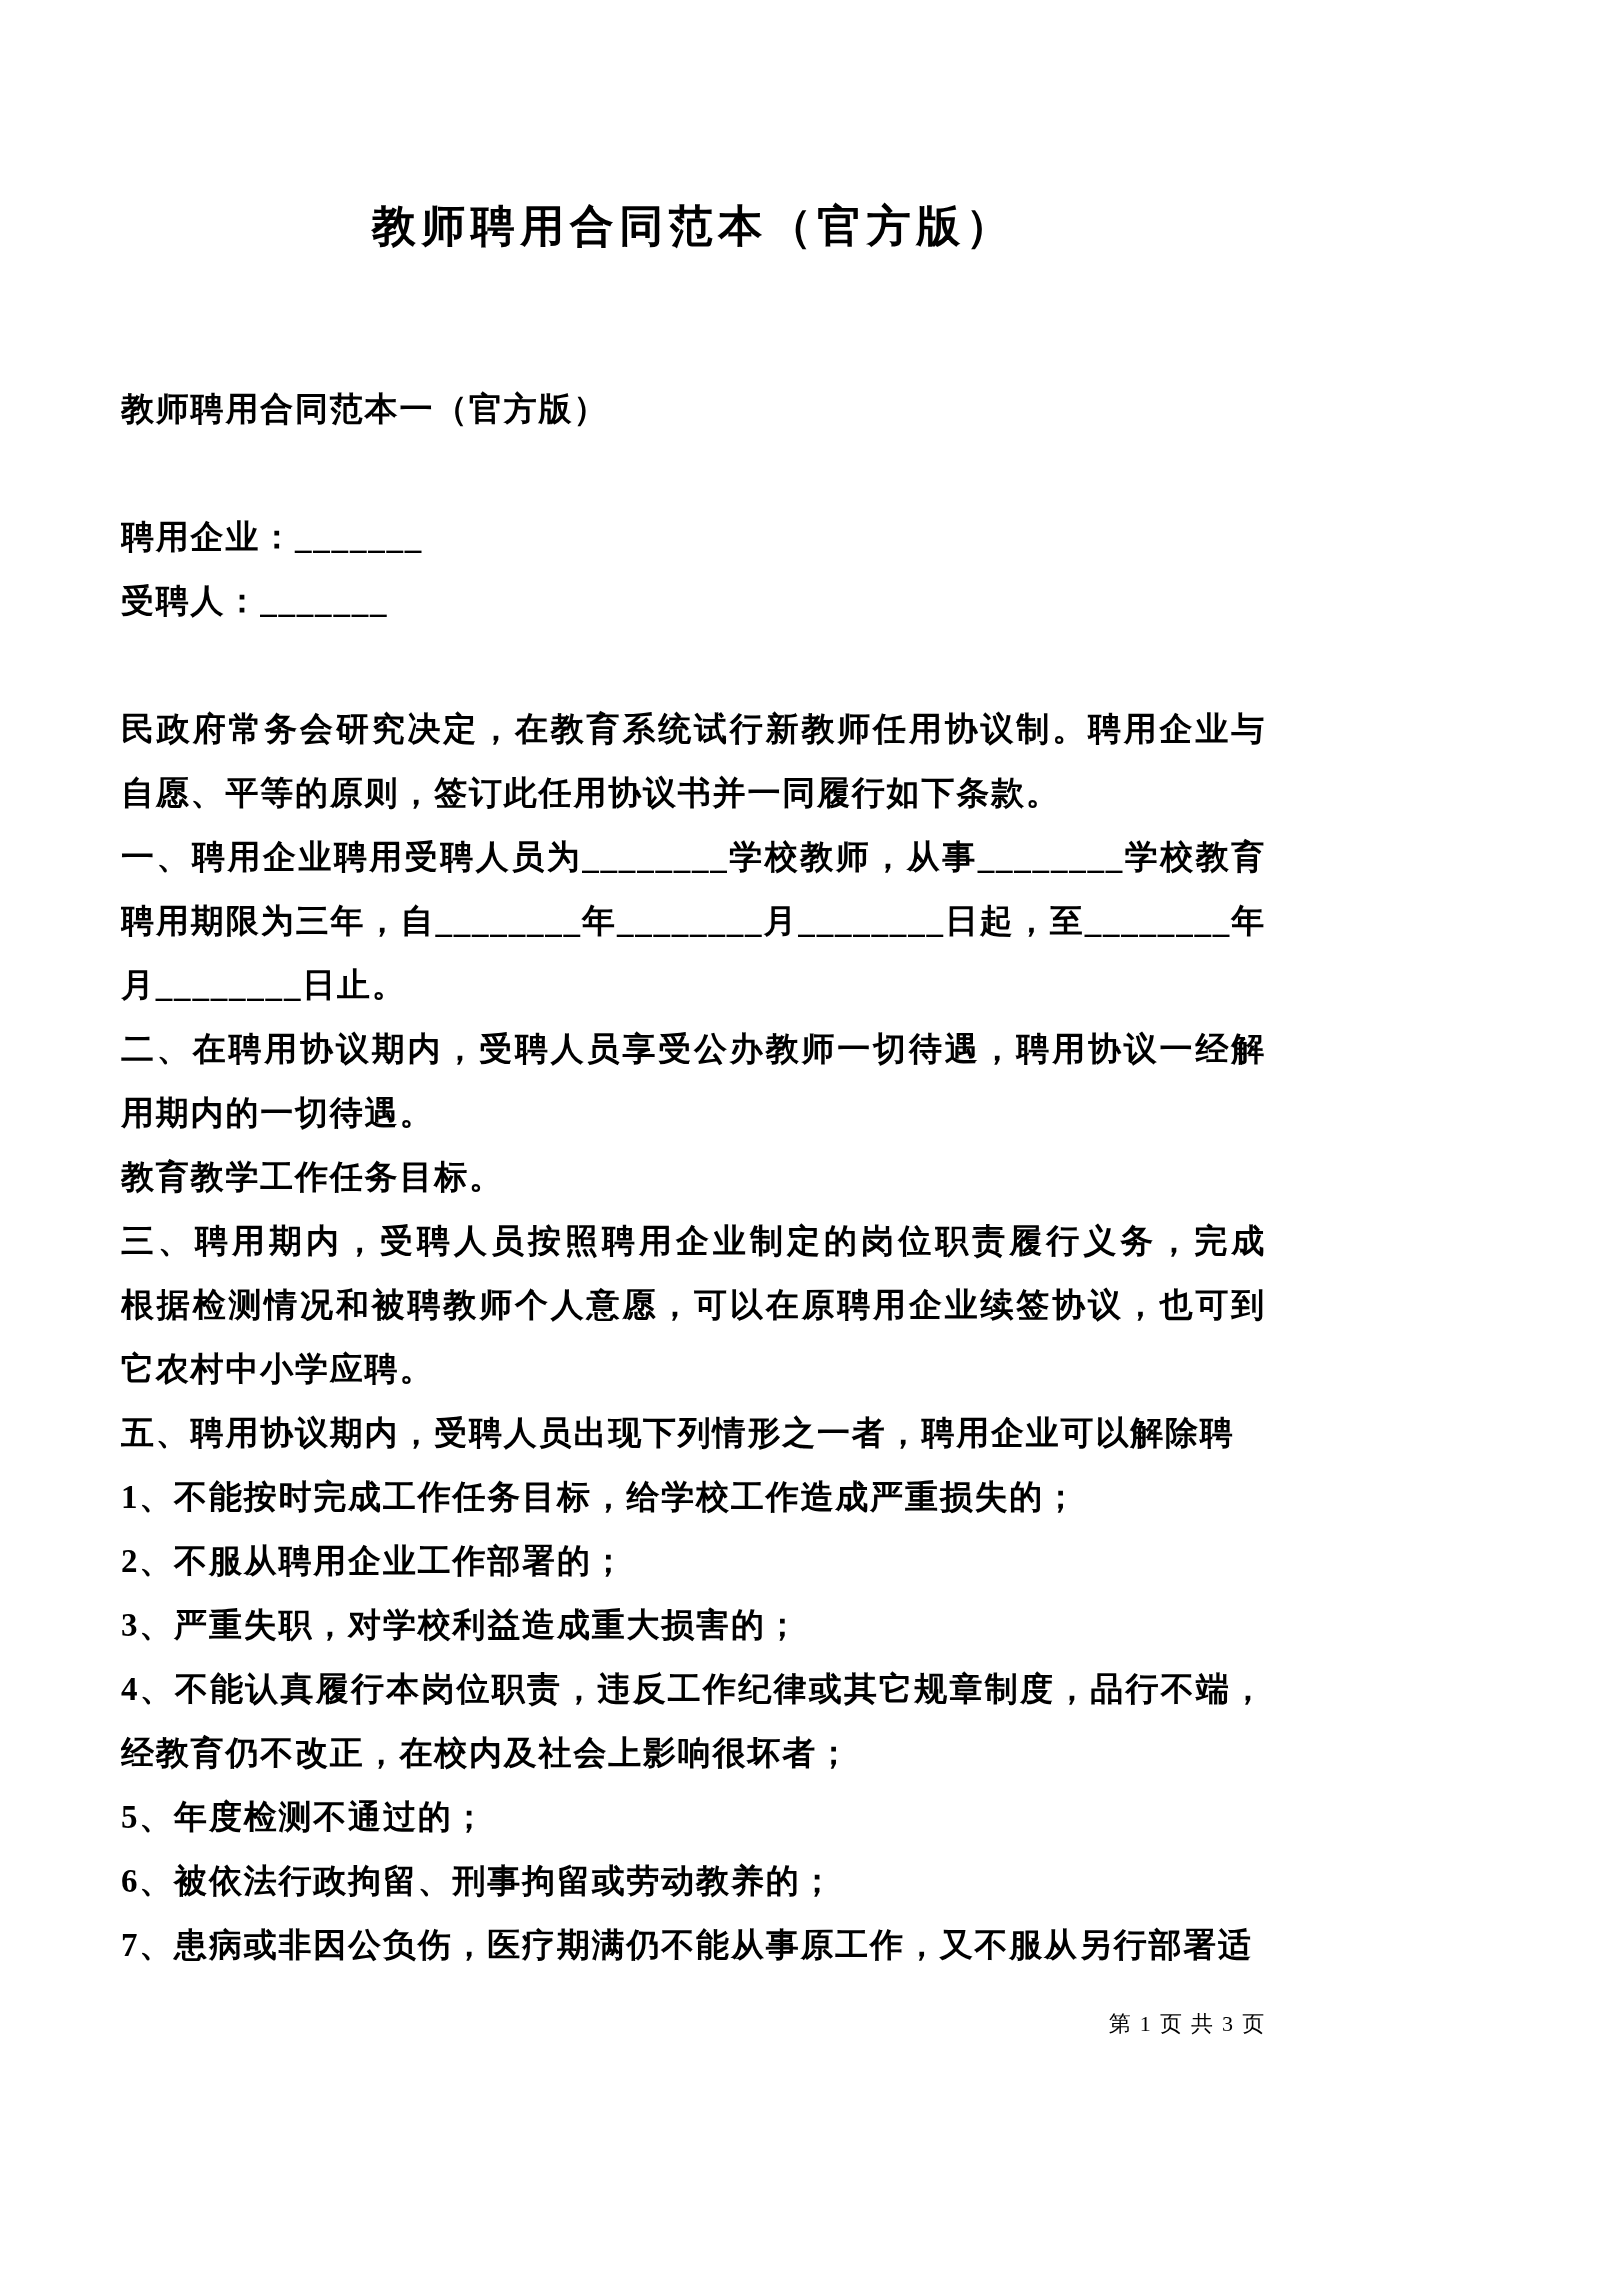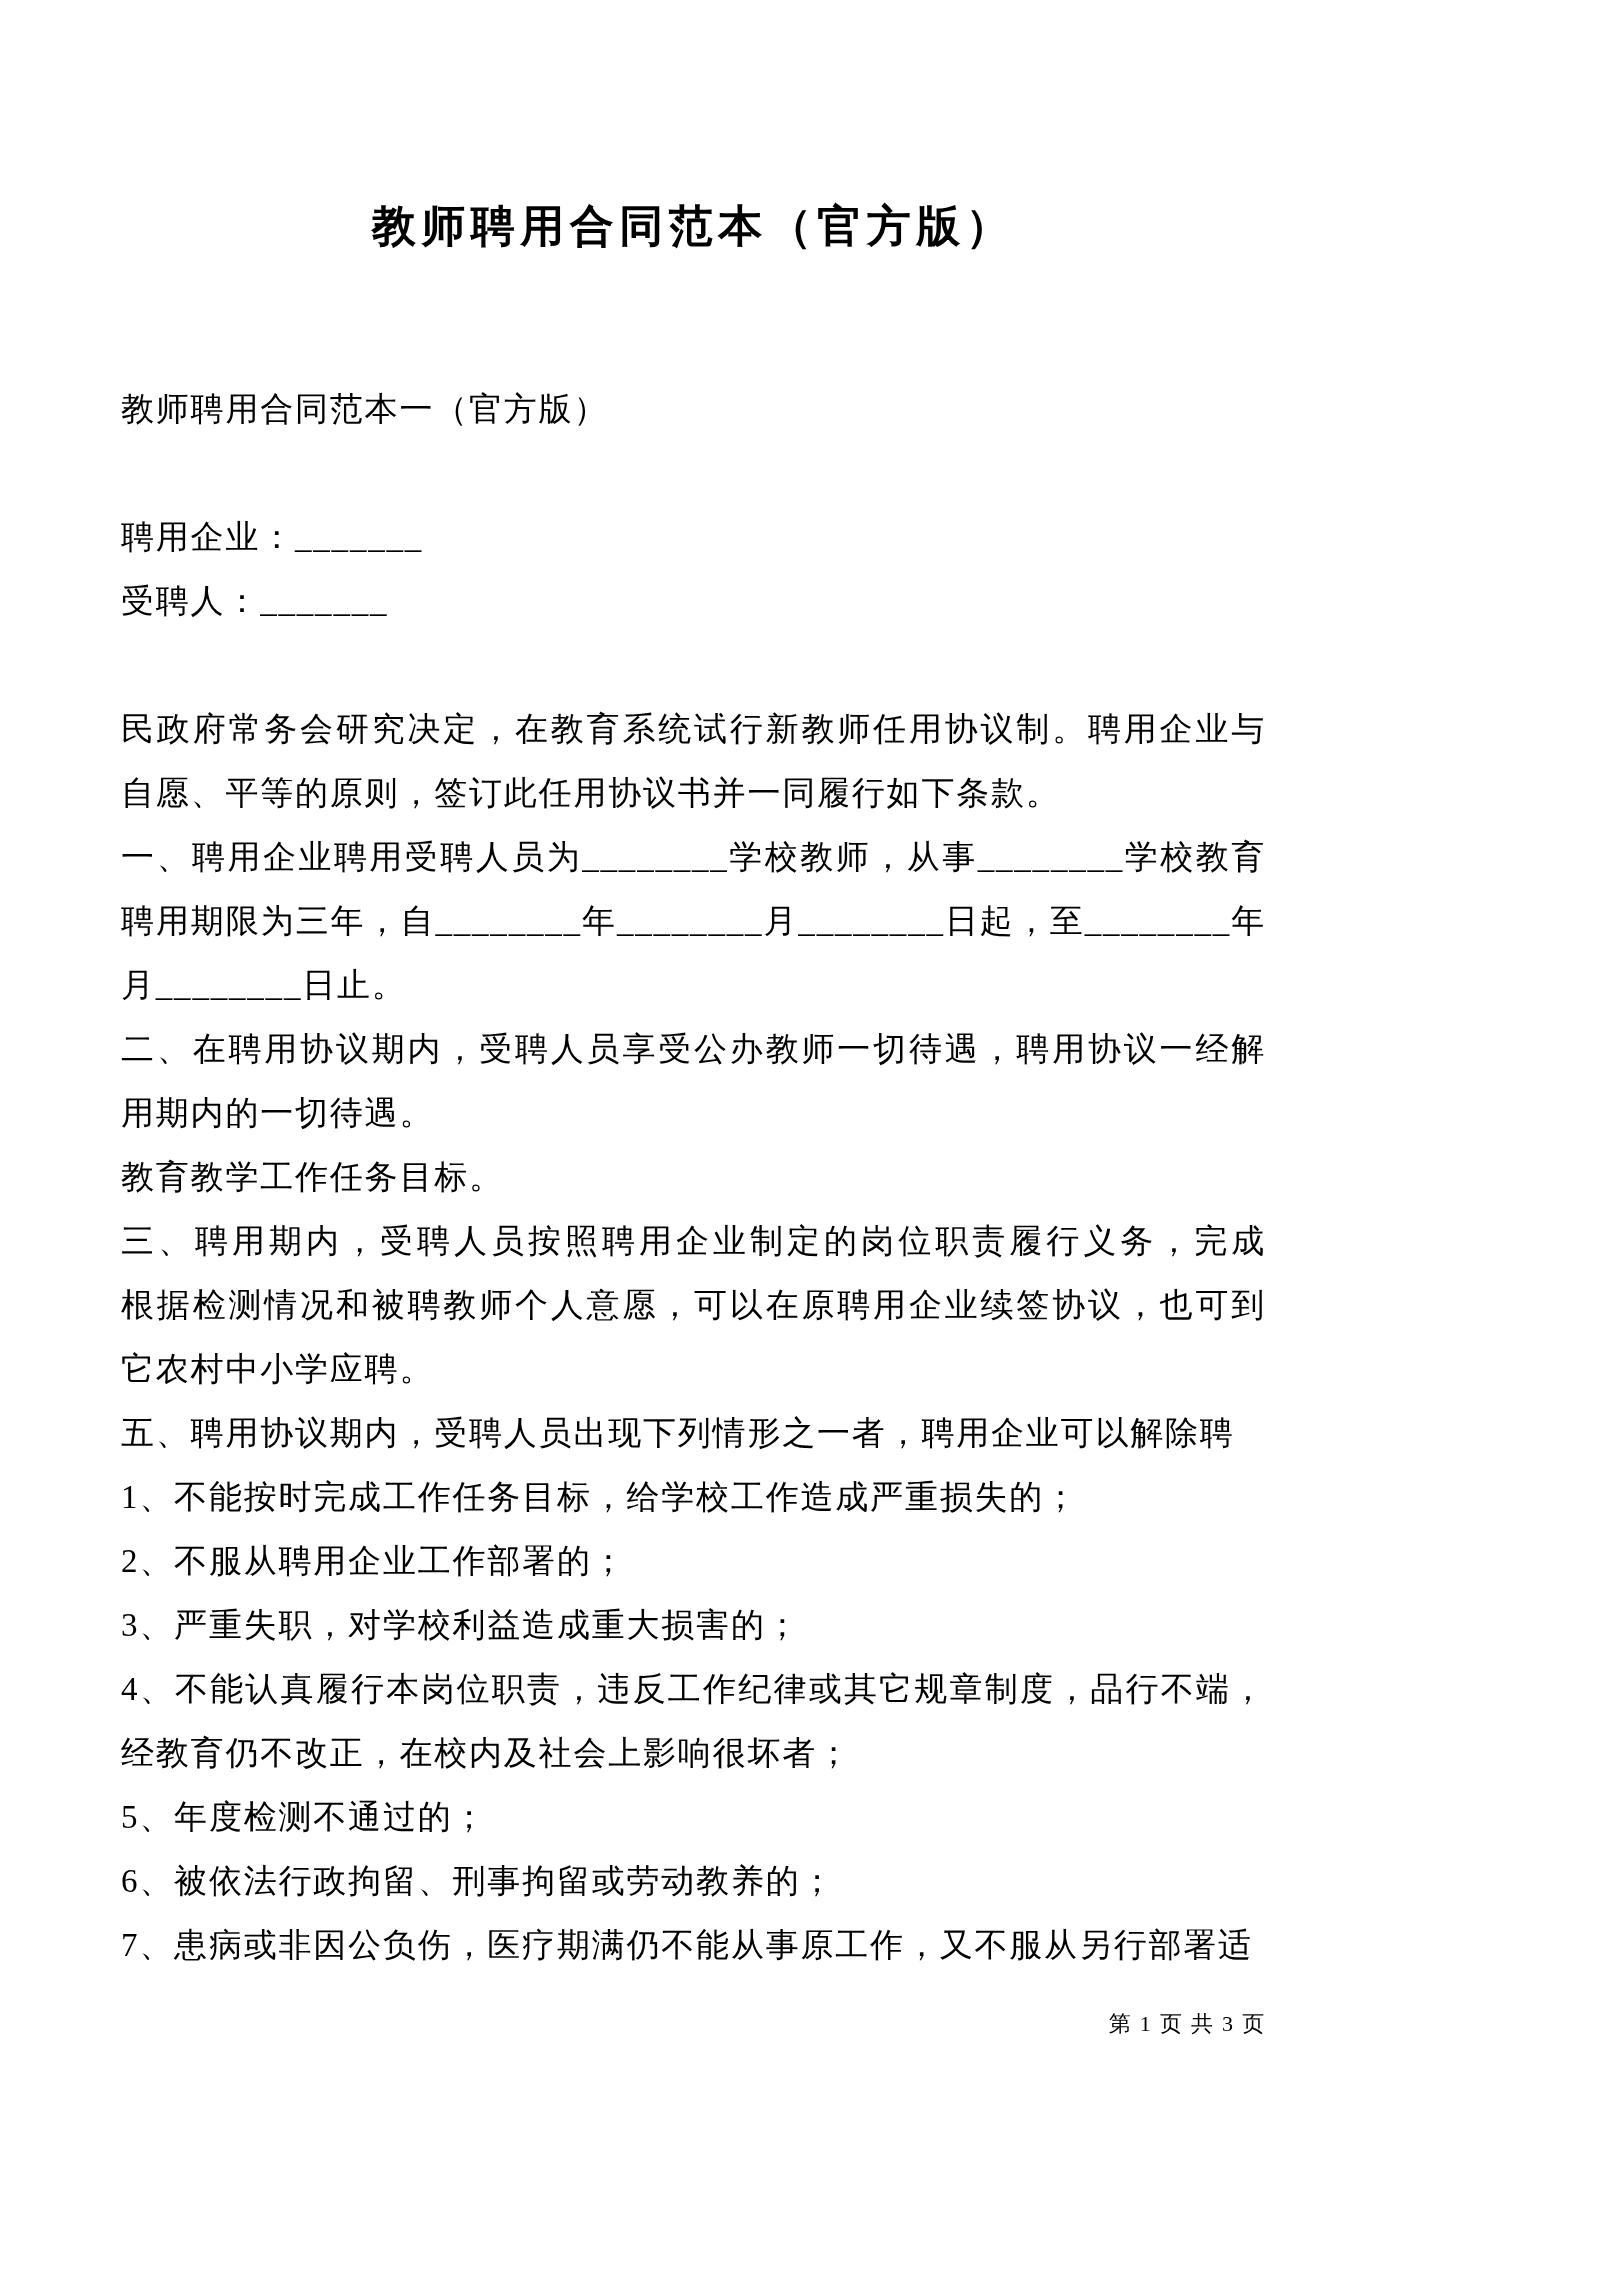--- a/index.html
+++ b/index.html
@@ -16,21 +16,21 @@
   }
   .doc-title{
     font-size:44px;
     font-weight:bold;
     text-align:center;
     line-height:82px;
     letter-spacing:5.5px;
     margin:0 0 109px 0;
     white-space:nowrap;
   }
-  .body-lines{width:100%;}
+  .body-lines{width:100%;font-weight:bold;}
   .line{
     font-size:33px;
     line-height:64px;
     height:64px;
     letter-spacing:1.8px;
     overflow:hidden;
     text-align:left;
   }
   .line.just{
     text-align:justify;

